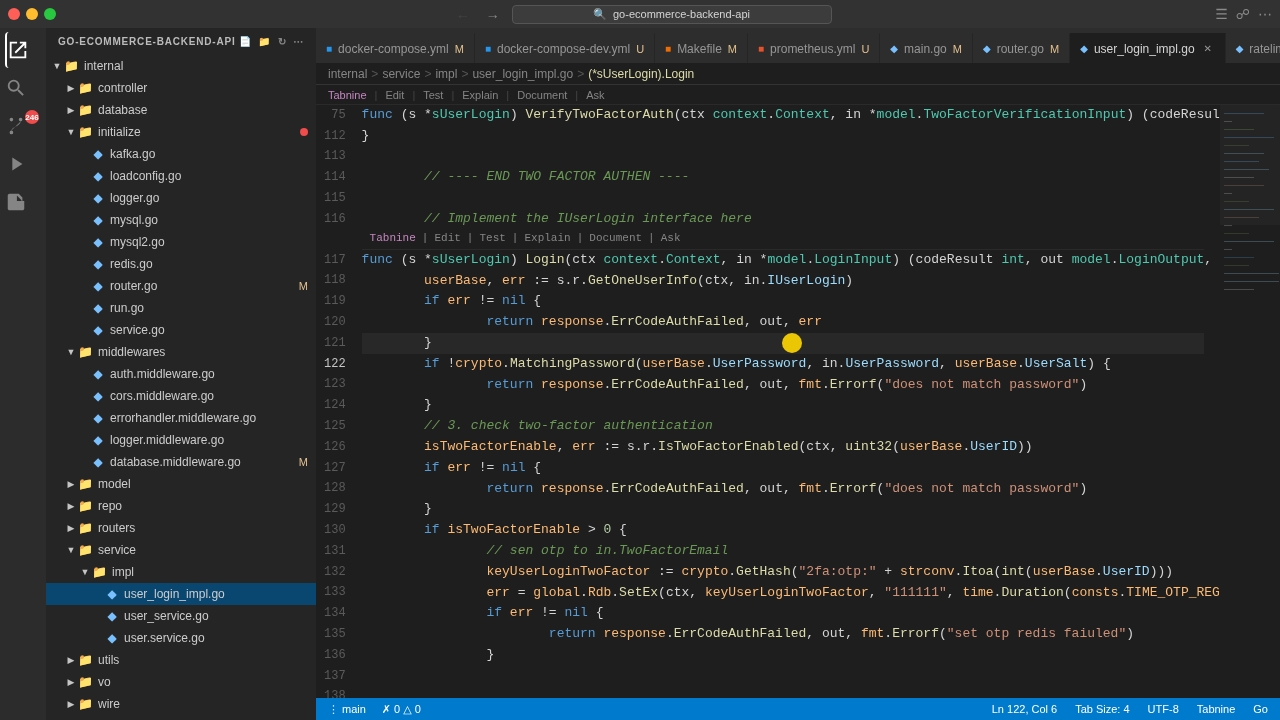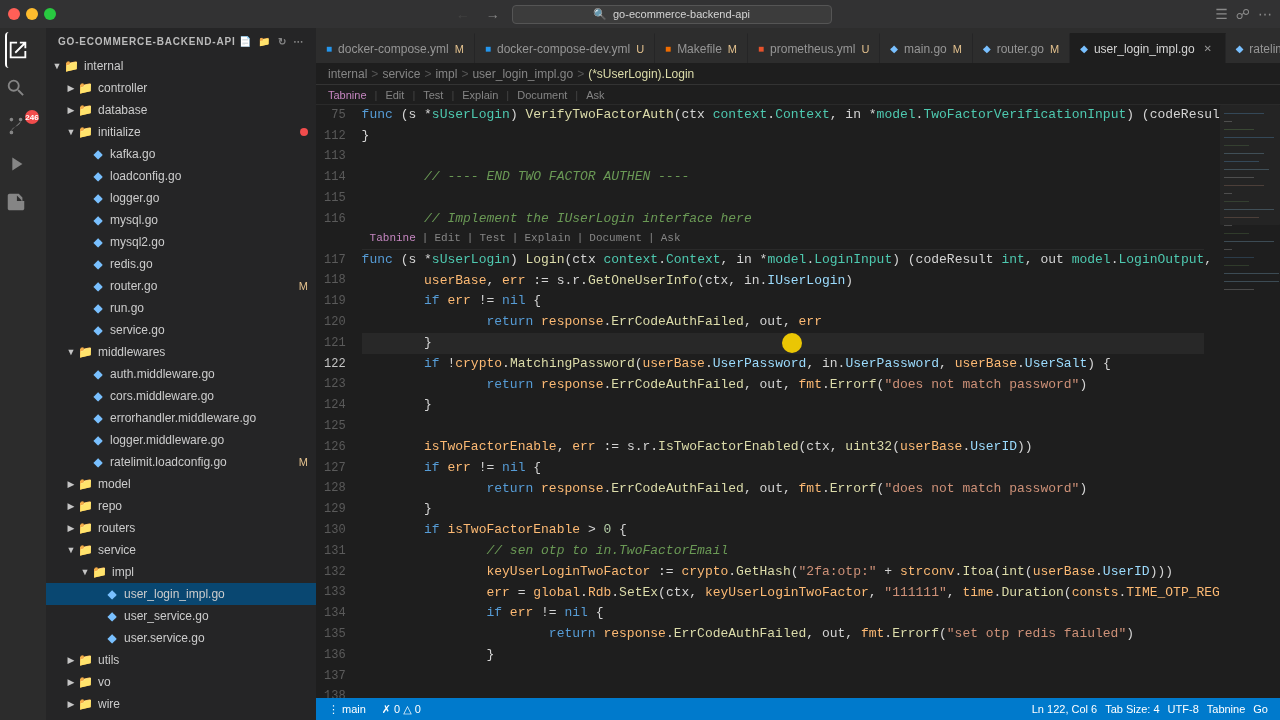--- a/index.html
+++ b/index.html
@@ -366,21 +366,21 @@
       display: flex;
       align-items: center;
       gap: 3px;
       cursor: pointer;
       padding: 0 4px;
       height: 100%;
     }
     .status-right {
       margin-left: auto;
       display: flex;
-      gap: 0;
+      gap: 10px;
     }
   </style>
 </head>
 <body>
 
 <div class="title-bar">
   <div class="window-controls">
     <div class="window-btn btn-close"></div>
     <div class="window-btn btn-min"></div>
     <div class="window-btn btn-max"></div>
@@ -523,21 +523,21 @@
       <div class="tree-item" style="padding-left:44px;">
         <span class="tree-icon go-icon">◆</span>
         <span class="tree-label">errorhandler.middleware.go</span>
       </div>
       <div class="tree-item" style="padding-left:44px;">
         <span class="tree-icon go-icon">◆</span>
         <span class="tree-label">logger.middleware.go</span>
       </div>
       <div class="tree-item" style="padding-left:44px;">
         <span class="tree-icon go-icon">◆</span>
-        <span class="tree-label">ratelimit.loadconfig.go</span>
+        <span class="tree-label">database.middleware.go</span>
         <span class="modified">M</span>
       </div>
 
       <div class="tree-item" style="padding-left:18px;">
         <span class="tree-arrow">▶</span>
         <span class="tree-icon folder-icon">📁</span>
         <span class="tree-label">model</span>
       </div>
 
       <div class="tree-item" style="padding-left:18px;">
@@ -770,21 +770,21 @@
 
         <div class="code-line">
           <span class="plain">		</span><span class="kw">return</span><span class="plain"> </span><span class="var">response</span><span class="plain">.</span><span class="fn">ErrCodeAuthFailed</span><span class="plain">, out, </span><span class="var">fmt</span><span class="plain">.</span><span class="fn">Errorf</span><span class="plain">(</span><span class="str">"does not match password"</span><span class="plain">)</span>
         </div>
 
         <div class="code-line">
           <span class="plain">	}</span>
         </div>
 
         <div class="code-line">
-          <span class="plain">	</span>
+          <span class="plain">	</span><span class="cmt">// 3. check two-factor authentication</span>
         </div>
 
         <div class="code-line">
           <span class="plain">	</span><span class="var">isTwoFactorEnable</span><span class="plain">, </span><span class="var">err</span><span class="plain"> := s.r.</span><span class="fn">IsTwoFactorEnabled</span><span class="plain">(ctx, </span><span class="fn">uint32</span><span class="plain">(</span><span class="var">userBase</span><span class="plain">.</span><span class="field">UserID</span><span class="plain">))</span>
         </div>
 
         <div class="code-line">
           <span class="plain">	</span><span class="kw">if</span><span class="plain"> </span><span class="var">err</span><span class="plain"> != </span><span class="kw">nil</span><span class="plain"> {</span>
         </div>
 

